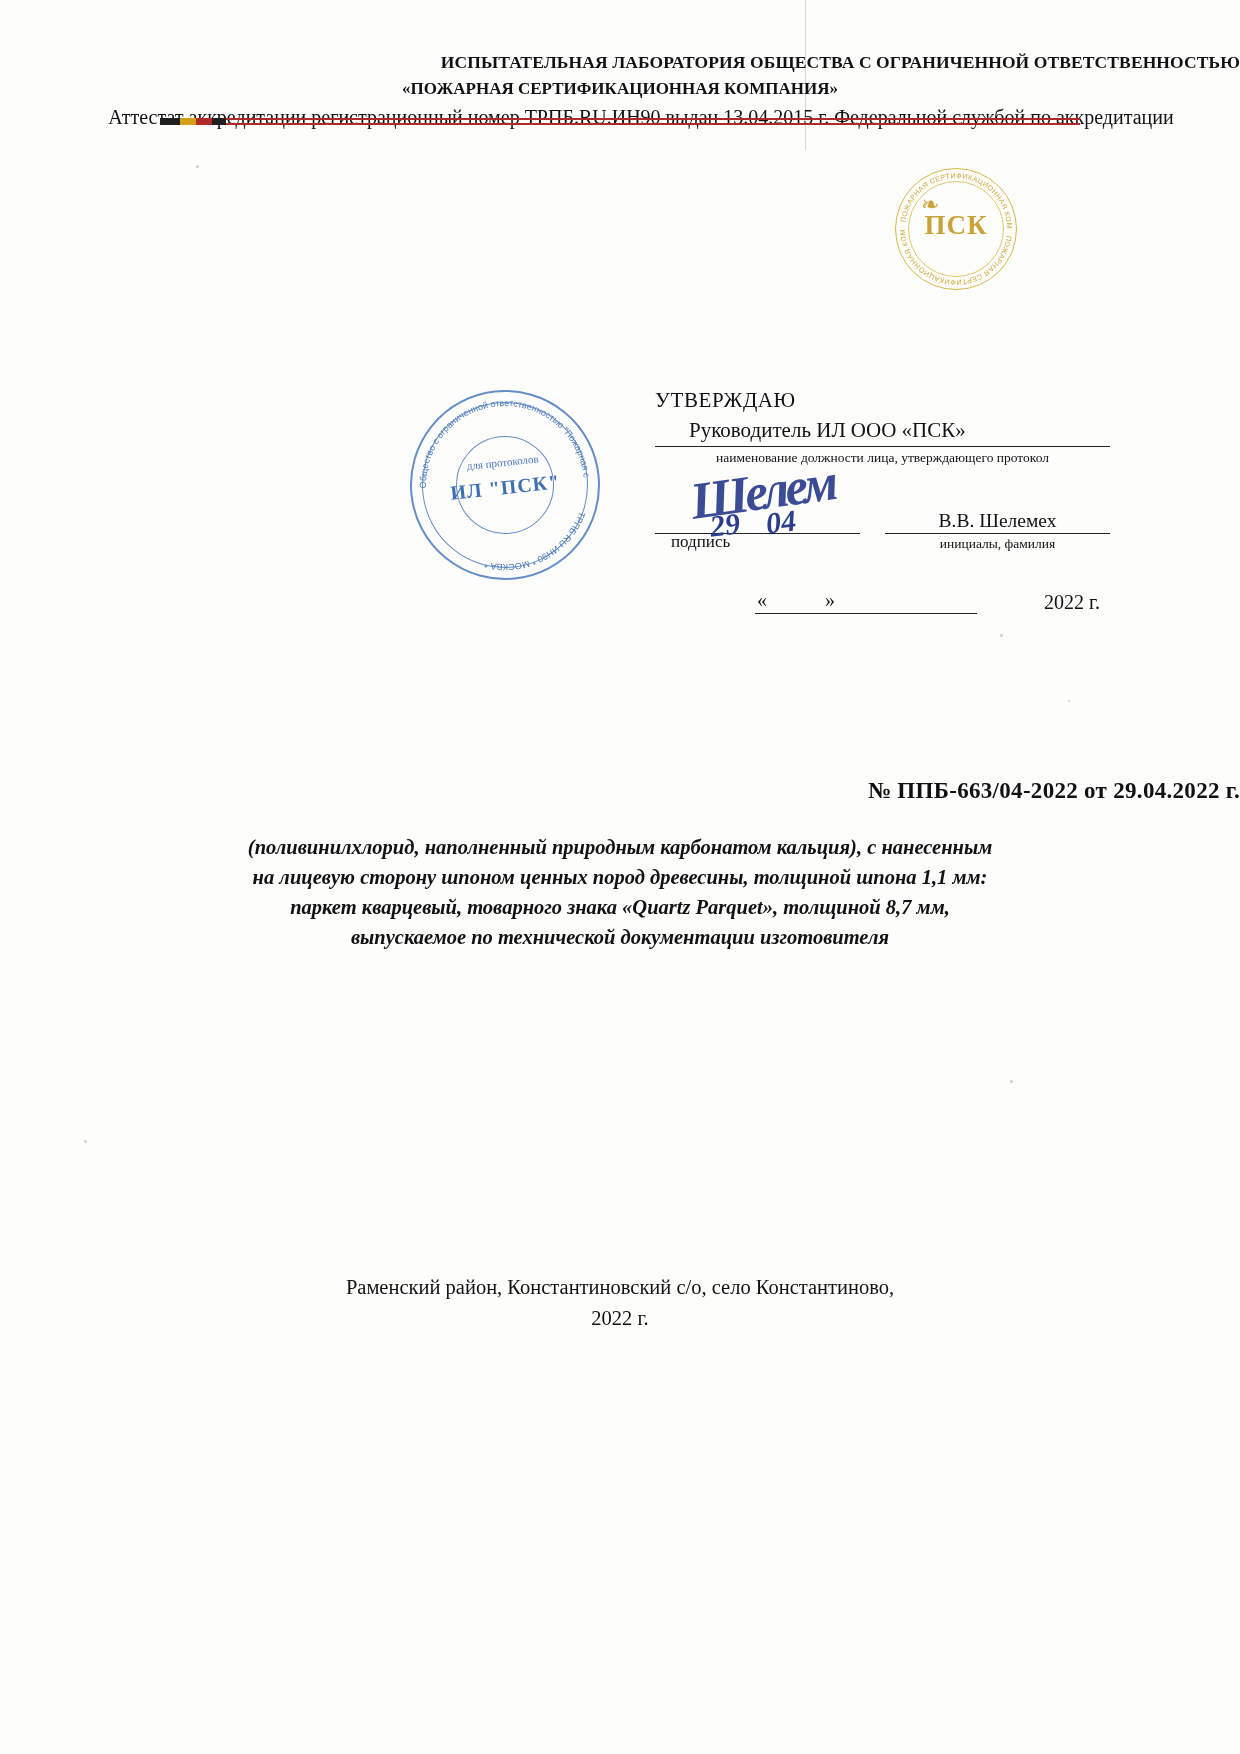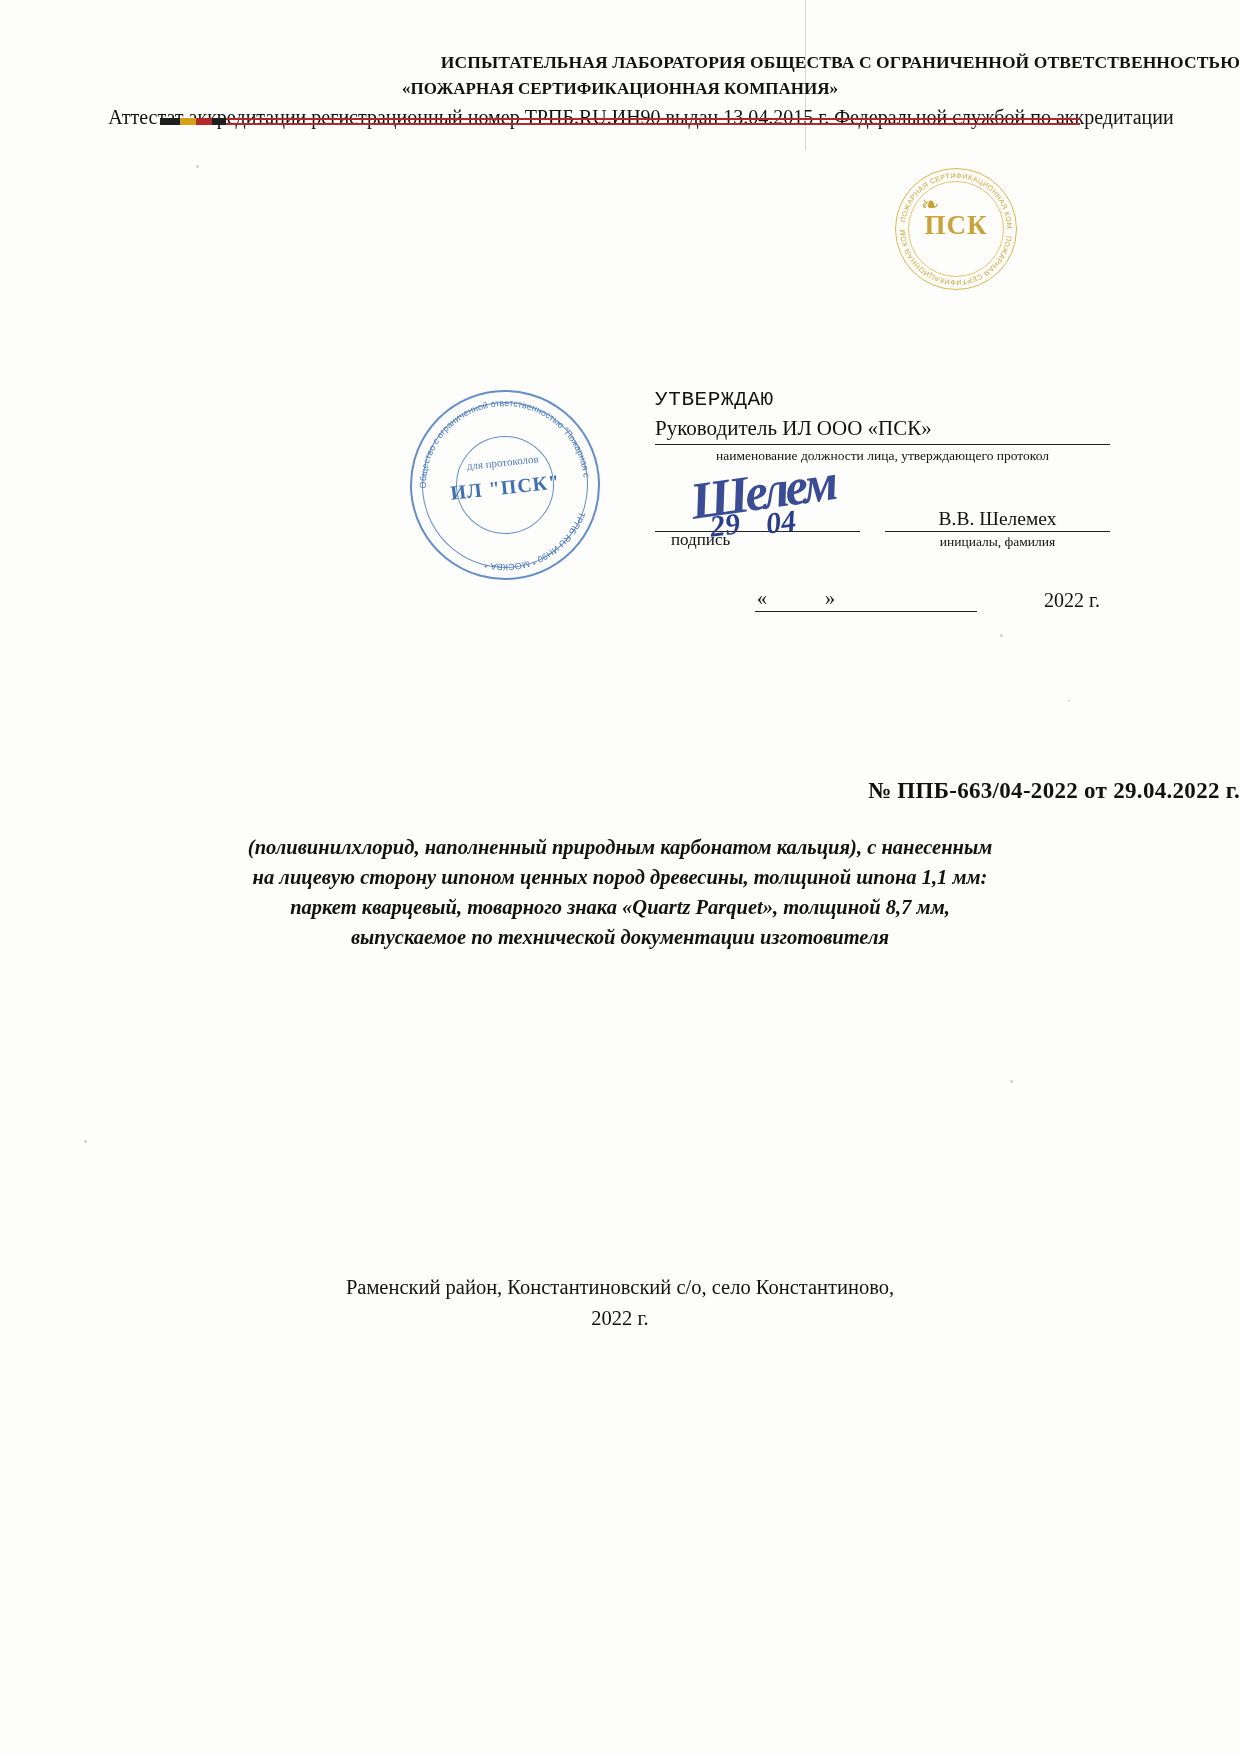--- a/index.html
+++ b/index.html
@@ -136,25 +136,25 @@
   
   .approve {
     position: absolute;
     top: 388px;
     left: 655px;
     width: 455px;
   }
   .approve .ap-title {
     font-size: 21px;
     letter-spacing: 0.6px;
-    font-family: Liberation Mono, monospace;
   }
   .approve .ap-role {
     font-size: 21px;
     margin-top: 5px;
+    margin-left: 34px;
   }
   .approve .ap-underline {
     border-bottom: 1px solid #222;
     height: 2px;
     margin-top: 1px;
   }
   .approve .ap-caption {
     font-size: 13.5px;
     text-align: center;
     margin-top: 3px;

